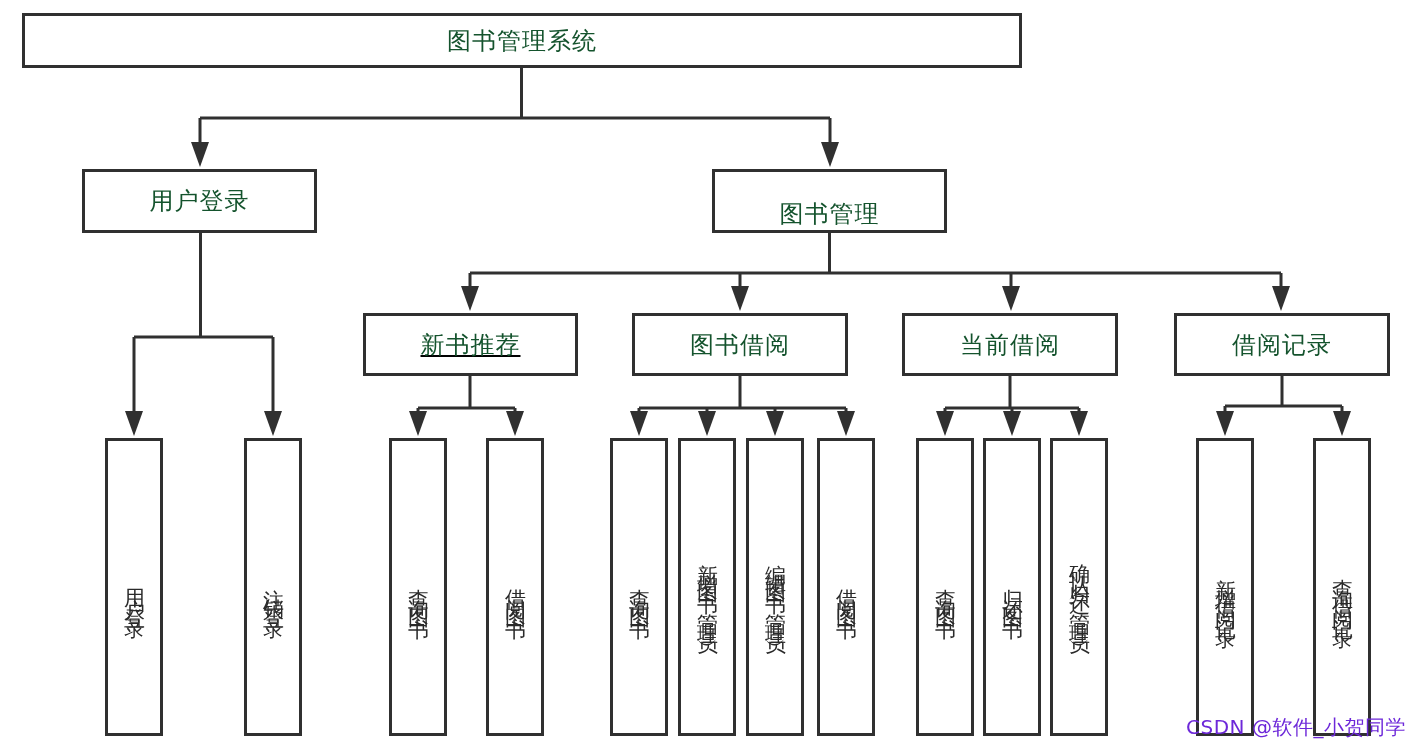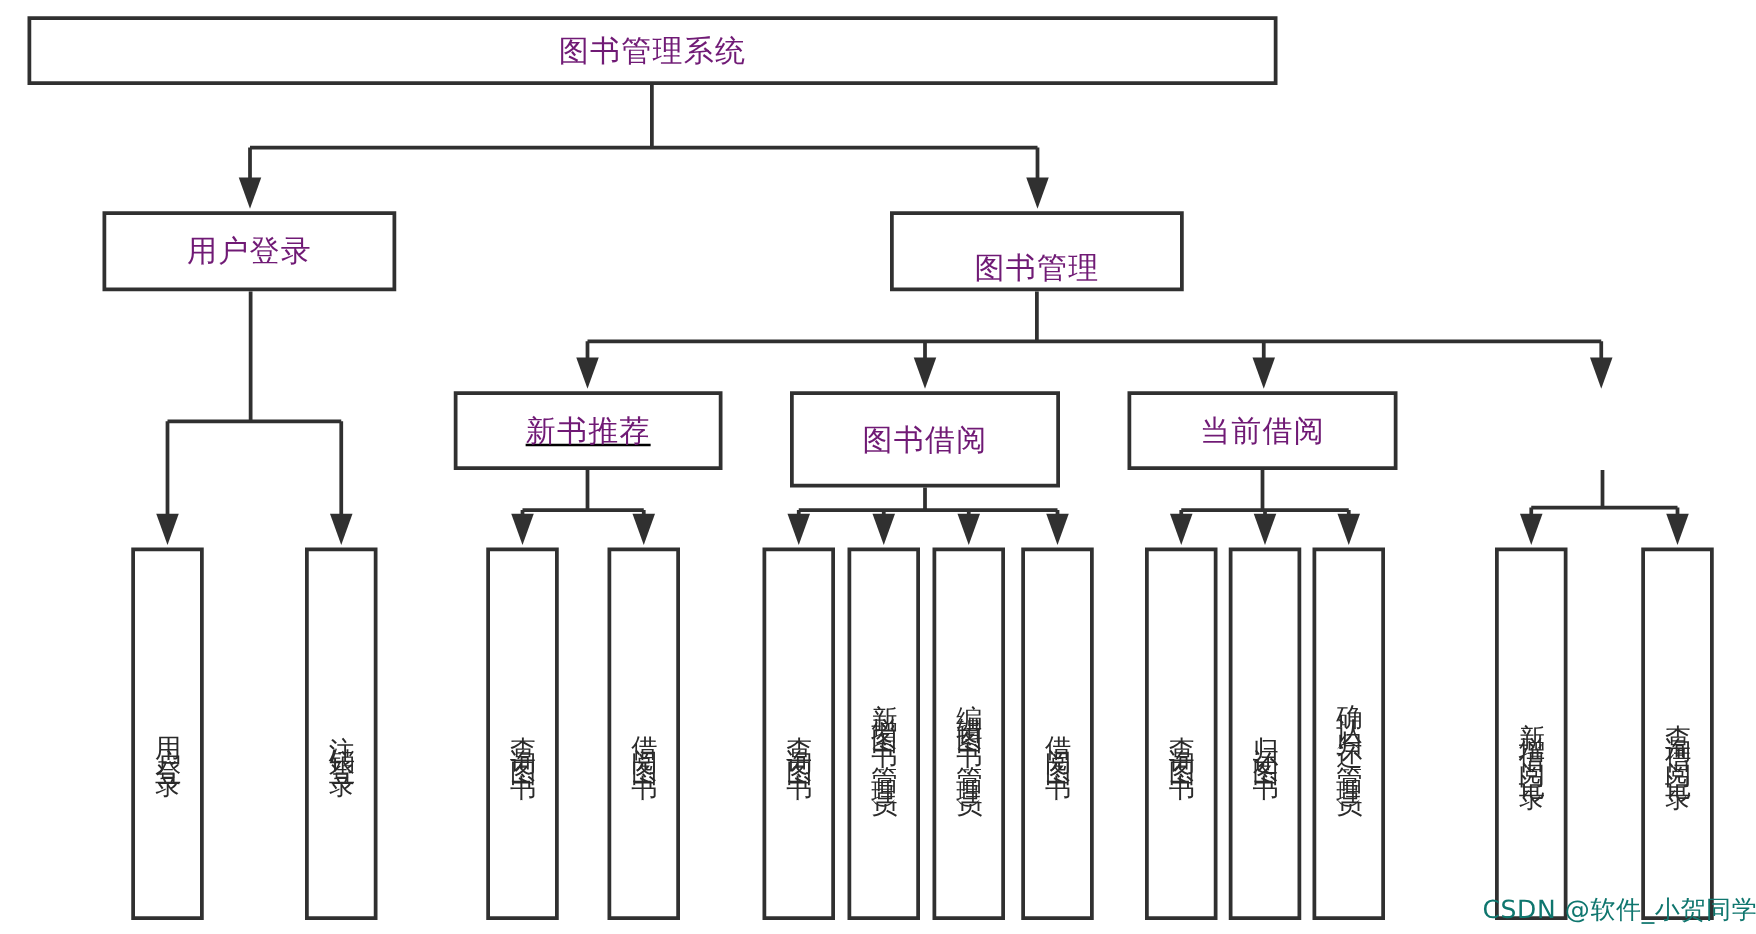--- a/index.html
+++ b/index.html
@@ -16,52 +16,52 @@
     box-sizing:border-box;
     border:3px solid #303030;
     background:#ffffff;
     display:flex;
     align-items:center;
     justify-content:center;
   }
   .hlabel {
     font-size:24px;
     letter-spacing:1px;
-    color:#701a75;
+    color:#14532d;
     white-space:nowrap;
   }
   .vlabel {
     writing-mode:vertical-rl;
     text-orientation:mixed;
     font-size:21px;
     line-height:1;
     letter-spacing:10px;
     padding-top:10px;
     color:#2a2a2a;
     white-space:nowrap;
   }
   
   #n-root          { left:22px;   top:13px;  width:1000px; height:55px; }
   #n-user-login    { left:82px;   top:169px; width:235px;  height:64px; }
   #n-book-mgmt     { left:712px;  top:169px; width:235px;  height:64px;align-items:flex-end; }
   #n-new-book      { left:363px;  top:313px; width:215px;  height:63px;text-decoration:underline; }
-  #n-book-borrow   { left:632px;  top:313px; width:216px;  height:77px; }
+  #n-book-borrow   { left:632px;  top:313px; width:216px;  height:63px; }
   #n-current       { left:902px;  top:313px; width:216px;  height:63px;font-family:Liberation Mono, monospace; }
   #n-record        { left:1174px; top:313px; width:216px;  height:63px; }
   .leaf { top:438px; width:58px; height:298px; }
   #l-a1 { left:105px; }  #l-a2 { left:244px; }
   #l-b1 { left:389px; }  #l-b2 { left:486px; }
   #l-c1 { left:610px; }  #l-c2 { left:678px; }  #l-c3 { left:746px; }  #l-c4 { left:817px; }
   #l-d1 { left:916px; }  #l-d2 { left:983px; }  #l-d3 { left:1050px; }
   #l-e1 { left:1196px; } #l-e2 { left:1313px; }
   .watermark {
     position:absolute;
     left:1186px; top:714px;
     font-size:20px;
-    color:#0f766e;
+    color:#6d28d9;
     letter-spacing:0.5px;
     white-space:nowrap;
   }
 </style>
 </head>
 <body>
 
 <div class="canvas">
 
   <svg class="wires" viewBox="0 0 1405 747">
@@ -111,20 +111,23 @@
 
   <div class="box" id="n-new-book">
     <span class="hlabel">新书推荐</span>
   </div>
   <div class="box" id="n-book-borrow">
     <span class="hlabel">图书借阅</span>
   </div>
   <div class="box" id="n-current">
     <span class="hlabel">当前借阅</span>
   </div>
+  <div class="box" id="n-record">
+    <span class="hlabel">借阅记录</span>
+  </div>
 
   <div class="box leaf" id="l-a1">
     <span class="vlabel">用户登录</span>
   </div>
   <div class="box leaf" id="l-a2">
     <span class="vlabel">注销登录</span>
   </div>
 
   <div class="box leaf" id="l-b1">
     <span class="vlabel">查询图书</span>

